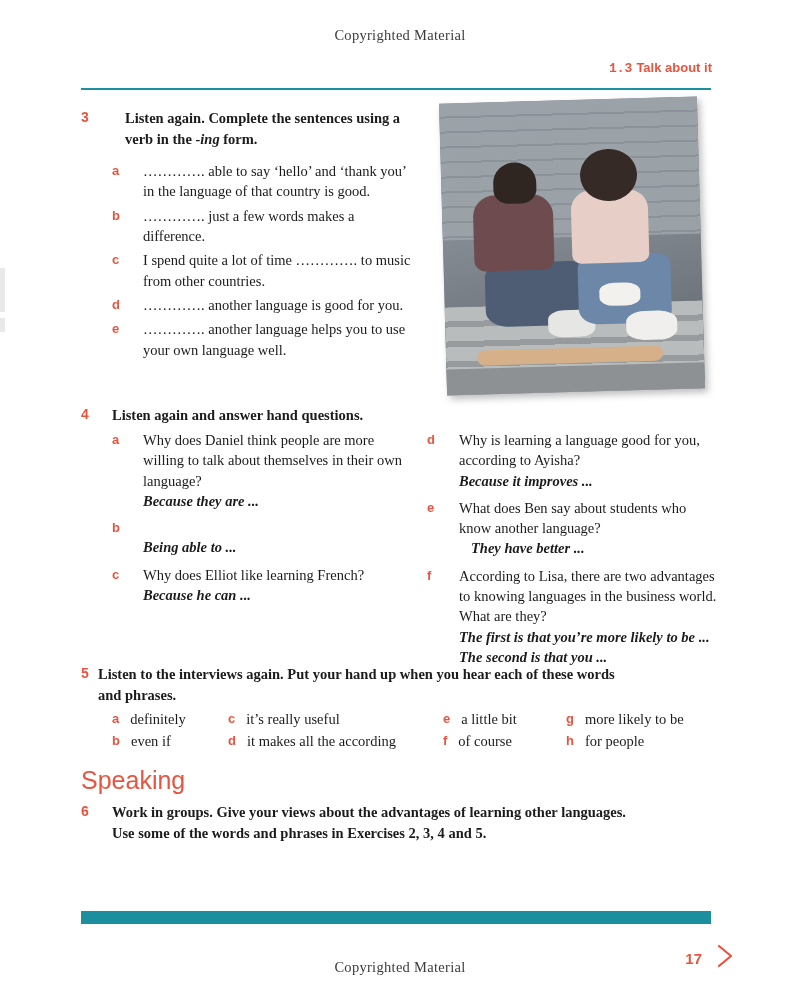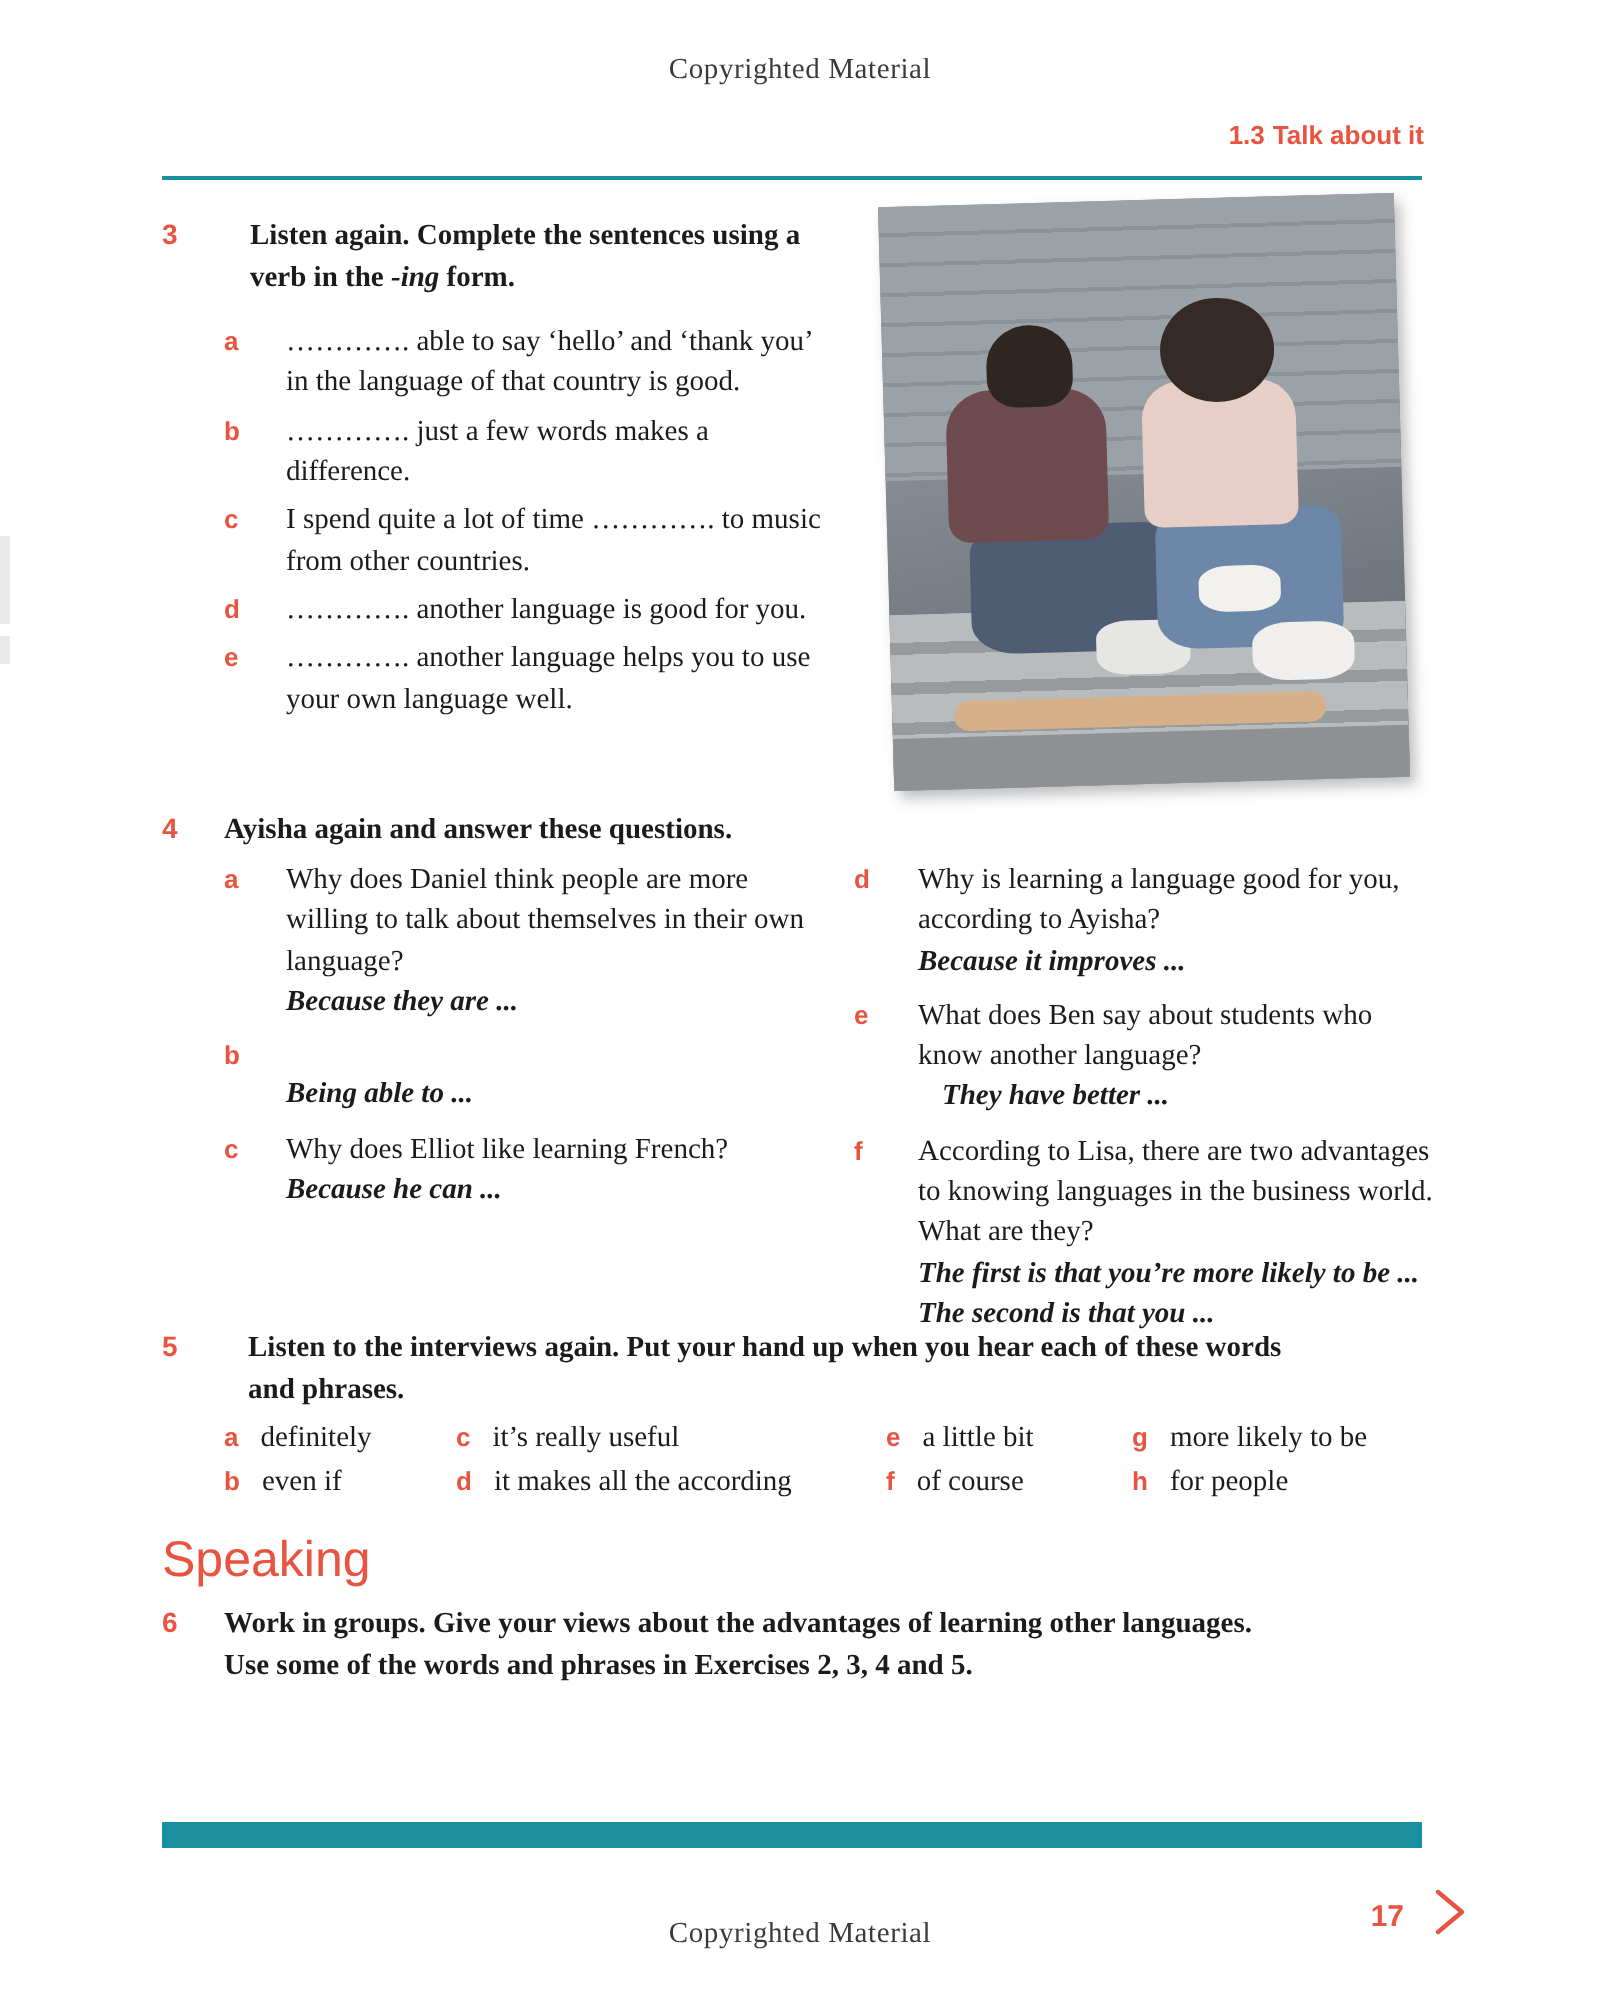--- a/index.html
+++ b/index.html
@@ -43,21 +43,21 @@
   }
   .unit-head {
     position: absolute;
     top: 60px;
     right: 88px;
     font-family: "Liberation Sans", sans-serif;
     font-size: 13px;
     font-weight: bold;
     color: #e8543f;
   }
-  .unit-head .num { margin-right: 4px; }
+  .unit-head .num { margin-right: 4px; font-family: Liberation Mono, monospace; }
   .rule-top {
     position: absolute;
     top: 88px;
     left: 81px;
     width: 630px;
     height: 2px;
     background: #1b8f9e;
   }
   .rule-bottom {
     position: absolute;
@@ -282,21 +282,21 @@
       <div class="ph-fig fig2-jeans"></div>
       <div class="ph-fig fig2-jacket"></div>
       <div class="ph-fig fig2-hair"></div>
       <div class="ph-fig fig2-shoe"></div>
       <div class="ph-fig fig2-shoe2"></div>
     </div>
   </div>
 
   <div class="ex" style="left:81px; top:405px; width:630px;">
     <div class="ex-num" style="left:0; top:1px;">4</div>
-    <div class="ex-title" style="margin-left:31px;">Ayisha again and answer these questions.</div>
+    <div class="ex-title" style="margin-left:31px;">Listen again and answer hand questions.</div>
   </div>
 
   <div class="ex" style="left:112px; top:430px; width:300px;">
     <div class="item" style="display:block; margin-bottom:7px;">
       <div style="display:flex;">
         <span class="lbl" style="width:31px;">a</span>
         <span class="txt">Why does Daniel think people are more willing to talk about themselves in their own language?</span>
       </div>
       <div class="answer" style="margin-left:31px; font-size:14.5px; line-height:1.4;">Because they are ...</div>
     </div>
@@ -334,21 +334,21 @@
       <div style="display:flex;">
         <span class="lbl" style="width:32px;">f</span>
         <span class="txt">According to Lisa, there are two advantages to knowing languages in the business world. What are they?</span>
       </div>
       <div class="answer" style="margin-left:32px; font-size:14.5px; line-height:1.4;">The first is that you’re more likely to be ... The second is that you ...</div>
     </div>
   </div>
 
   <div class="ex" style="left:81px; top:664px; width:560px;">
     <div class="ex-num" style="left:0; top:1px;">5</div>
-    <div class="ex-title" style="margin-left:43px;">Listen to the interviews again. Put your hand up when you hear each of these words and phrases.</div>
+    <div class="ex-title" style="margin-left:17px;">Listen to the interviews again. Put your hand up when you hear each of these words and phrases.</div>
   </div>
 
   <div class="wordgrid">
     <div class="wordrow">
       <span class="wordcell w-col1">
         <span class="lbl">a</span>
         <span>definitely</span>
       </span>
       <span class="wordcell w-col2">
         <span class="lbl">c</span>

